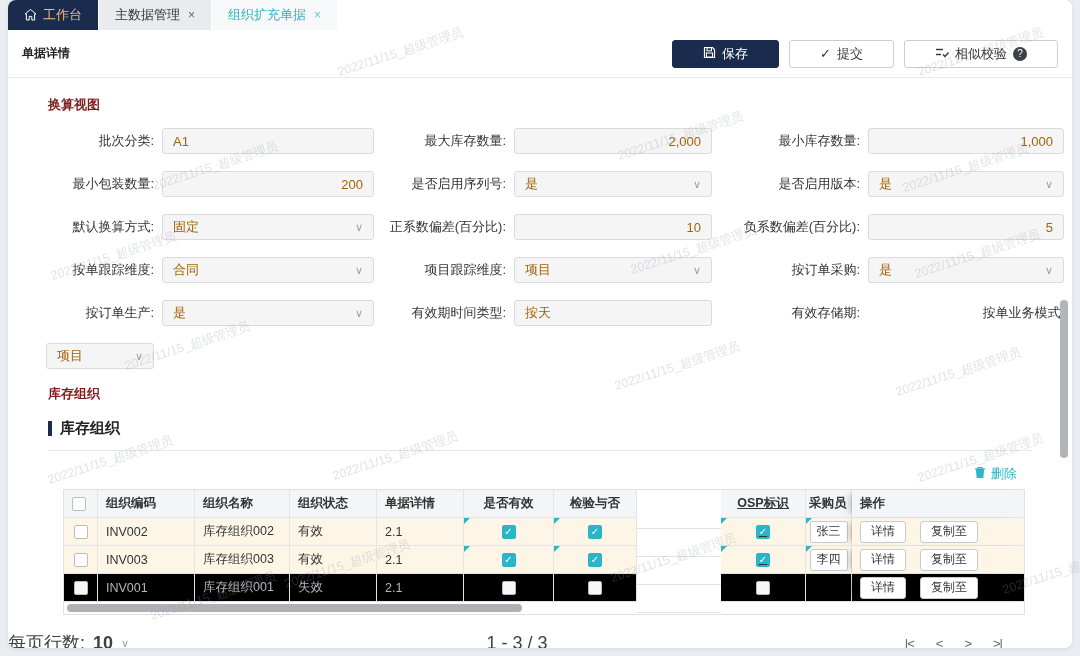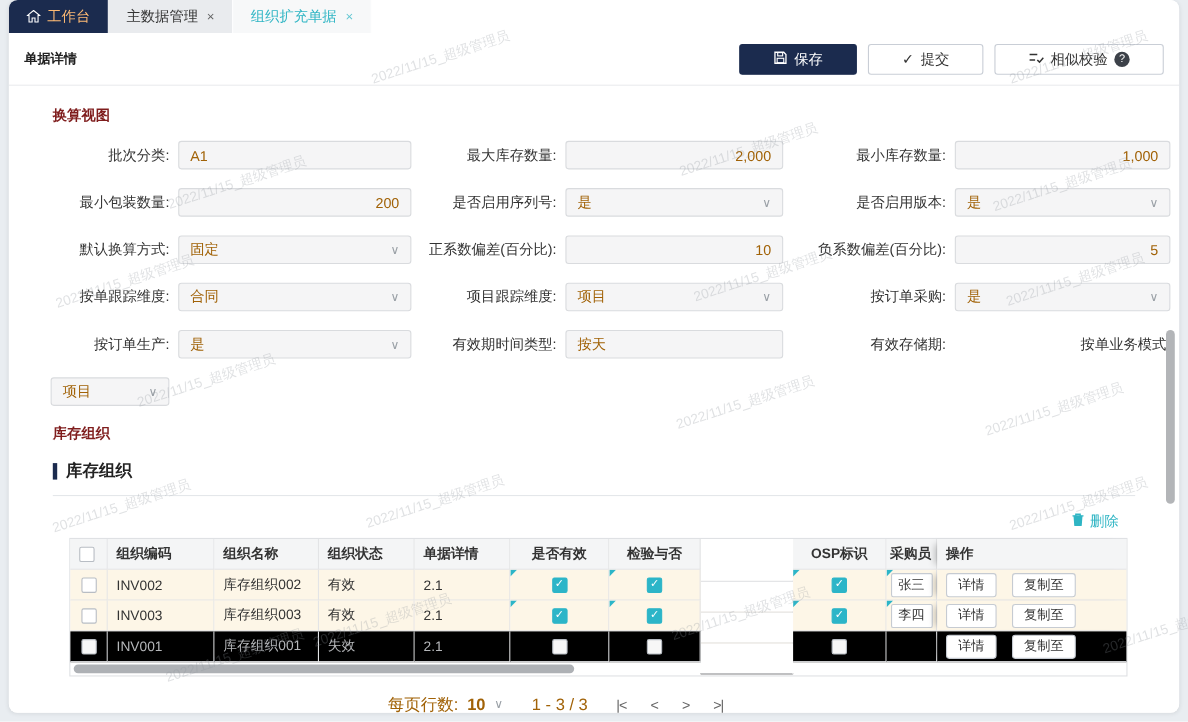--- a/index.html
+++ b/index.html
@@ -47,38 +47,38 @@
 
   
   .table-wrap { margin-left:55px; width:962px; border:1px solid #dfe1e4; }
   .t-row { display:flex; height:28px; }
   .t-cell { display:flex; align-items:center; padding:0 8px; border-right:1px solid #e3e4e6; border-bottom:1px solid #e3e4e6; font-size:12.5px; position:relative; overflow:hidden; white-space:nowrap; }
   .t-head .t-cell { background:#f4f5f6; font-weight:bold; color:#333; justify-content:flex-start; }
   .t-head .c-valid,.t-head .c-insp,.t-head .c-vendor,.t-head .c-osp { justify-content:center; }
   .c-cb { width:34px; justify-content:center; }
   .c-code { width:97px; } .c-name { width:95px; } .c-status { width:87px; } .c-ver { width:87px; }
   .c-valid { width:90px; justify-content:center; } .c-insp { width:83px; justify-content:center; }
-  .c-vendor { width:84px; justify-content:center;margin-top:38px; } .c-osp { width:85px; justify-content:center; }
+  .c-vendor { width:84px; justify-content:center;margin-top:38px; } .c-osp { width:85px; justify-content:center;text-decoration:underline; }
   .c-buyer { width:46px; padding:0 3px; justify-content:center; }
   .c-op { width:172px; gap:14px; border-right:none; box-shadow:-7px 0 7px -5px rgba(0,0,0,.25); background:inherit; }
   .row-edited .t-cell { background:#fdf6e7; }
   .row-disabled .t-cell { background:#000000; color:#b5b7ba; }
   .cb { width:14px; height:14px; border:1px solid #b8bdc4; border-radius:2px; background:#fff; display:inline-flex; align-items:center; justify-content:center; }
   .cb.checked { background:#2cb5c8; border-color:#2cb5c8; }
   .cb.checked::after { content:"✓"; color:#fff; font-size:10px; font-weight:bold; }
   .row-disabled .cb { background:#f7f7f7; }
   .edited-mark::before { content:""; position:absolute; top:0; left:0; border-top:6px solid #2cb5c8; border-right:6px solid transparent; }
   .buyer-box { min-width:38px; height:22px; border:1px solid #c6cbd2; background:#fff; border-radius:2px; display:inline-flex; align-items:center; justify-content:center; font-size:12px; color:#333; }
   .mini-btn { height:22px; padding:0 10px; background:#fff; border:1px solid #c6cbd2; border-radius:3px; font-size:12px; color:#333; cursor:pointer; font-family:inherit; }
 
   .h-scroll { height:12px; display:flex; align-items:center; padding:0 3px; border-bottom:none; }
   .h-thumb { height:8px; width:455px; background:#aeb1b5; border-radius:4px; }
 
   
-  .pagination { display:flex; align-items:center; justify-content:center; gap:26px; margin:16px 70px 0 0; color:#a16207; font-size:15px; }
+  .pagination { display:flex; align-items:center; justify-content:space-between; gap:26px; margin:16px 70px 0 0; color:#404040; font-size:18px; }
   .pg-group { display:flex; align-items:center; gap:8px; }
   .pg-ic { color:#666; font-size:13px; cursor:pointer; letter-spacing:-1px; }
   .pg-first::after { content:"|<"; } .pg-prev::after { content:"<"; }
   .pg-next::after { content:">"; } .pg-last::after { content:">|"; }
   .pg-chev { color:#9aa0a6; font-size:11px; cursor:pointer; }
   .pg-chev::after { content:"∨"; }
 
   
   .v-scroll { position:absolute; right:4px; top:86px; width:8px; height:556px; }
   .v-thumb { position:absolute; top:214px; width:8px; height:158px; background:#b3b5b8; border-radius:4px; }

